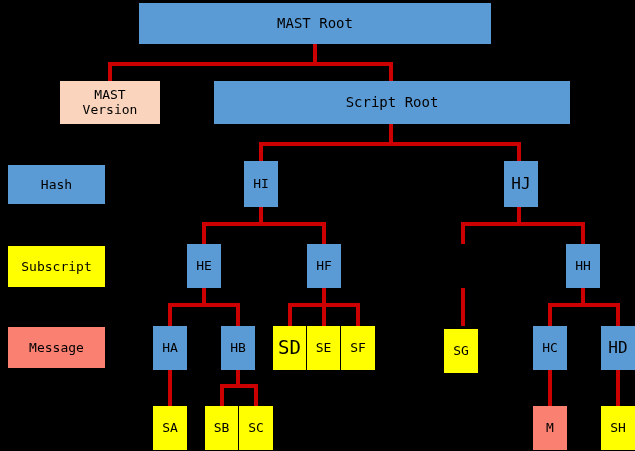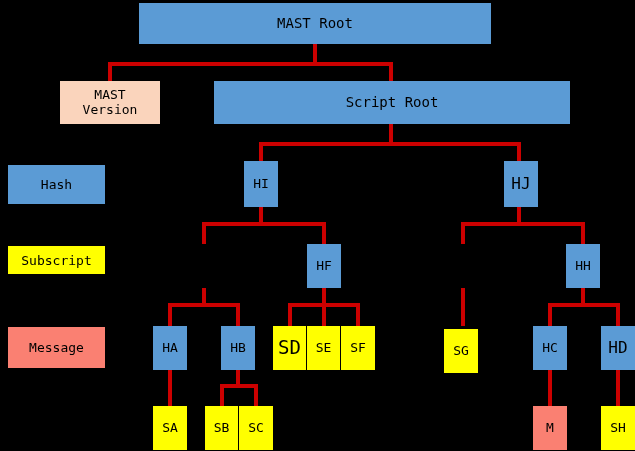--- a/index.html
+++ b/index.html
@@ -107,37 +107,38 @@
   <div class="edge" style="left:220px; top:384px; width:4px; height:22px;"></div>
   <div class="edge" style="left:254px; top:384px; width:4px; height:22px;"></div>
 
   <div class="edge" style="left:548px; top:370px; width:4px; height:36px;"></div>
 
   <div class="edge" style="left:616px; top:370px; width:4px; height:36px;"></div>
 
   <div class="legend-box hash" style="left:8px; top:165px; width:97px; height:39px;">
     <span>Hash</span>
   </div>
-  <div class="legend-box subscript" style="left:8px; top:246px; width:97px; height:28px;">
+  <div class="legend-box subscript" style="left:8px; top:246px; width:97px; height:41px;">
     <span>Subscript</span>
   </div>
   <div class="legend-box message" style="left:8px; top:327px; width:97px; height:41px;">
     <span>Message</span>
   </div>
 
   <div class="node hash" style="left:139px; top:3px; width:352px; height:41px; font-size:14px;">MAST Root</div>
 
   <div class="node version" style="left:60px; top:81px; width:100px; height:43px; font-size:13px;">MAST
 Version</div>
 
   <div class="node hash" style="left:214px; top:81px; width:356px; height:43px; font-size:14px;">Script Root</div>
 
   <div class="node hash" style="left:244px; top:161px; width:34px; height:46px; font-size:13px;">HI</div>
   <div class="node hash" style="left:504px; top:161px; width:34px; height:46px; font-size:16px;">HJ</div>
 
+  <div class="node hash" style="left:187px; top:244px; width:34px; height:44px; font-size:13px;">HE</div>
   <div class="node hash" style="left:307px; top:244px; width:34px; height:44px; font-size:13px;">HF</div>
   <div class="node hash" style="left:566px; top:244px; width:34px; height:44px; font-size:13px;">HH</div>
 
   <div class="node hash" style="left:153px; top:326px; width:34px; height:44px; font-size:13px;">HA</div>
   <div class="node hash" style="left:221px; top:326px; width:34px; height:44px; font-size:13px;">HB</div>
   <div class="node subscript" style="left:273px; top:326px; width:33px; height:44px; font-size:19px;">SD</div>
   <div class="node subscript" style="left:307px; top:326px; width:33px; height:44px; font-size:13px;">SE</div>
   <div class="node subscript" style="left:341px; top:326px; width:34px; height:44px; font-size:13px;">SF</div>
   <div class="node subscript" style="left:444px; top:329px; width:34px; height:44px; font-size:13px;">SG</div>
   <div class="node hash" style="left:533px; top:326px; width:34px; height:44px; font-size:13px;">HC</div>

